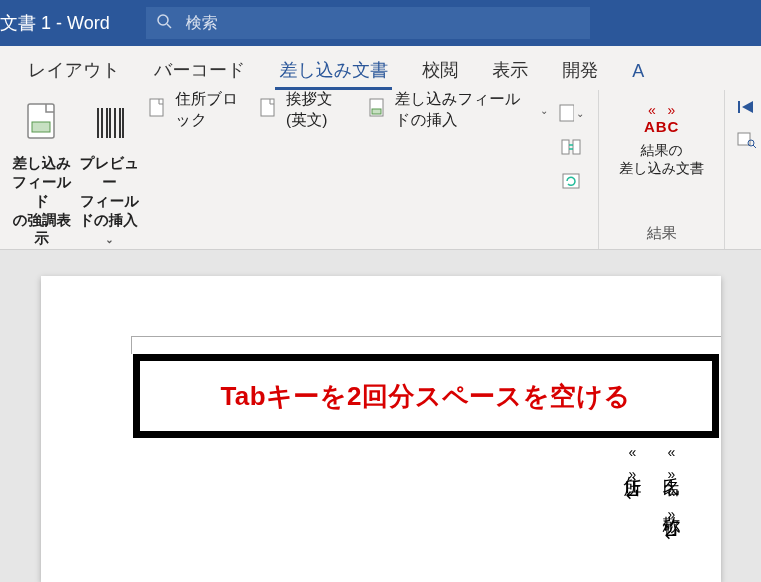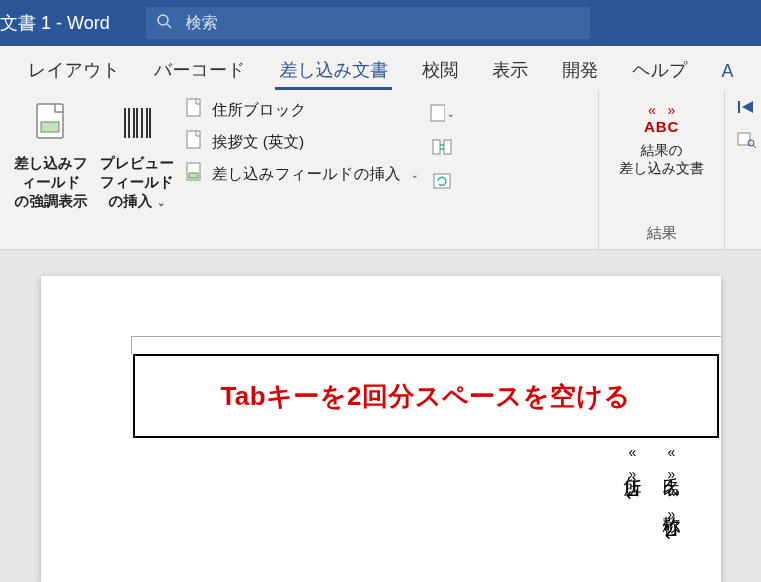--- a/index.html
+++ b/index.html
@@ -21,41 +21,41 @@
   
   .ribbon { height: 160px; background: #f3f2f1; display: flex; border-bottom: 1px solid #d0d0d0; }
   .group { display: flex; flex-direction: column; border-right: 1px solid #d6d6d6; }
   .group-body { flex: 1; display: flex; align-items: flex-start; padding: 6px 8px 0; }
   .group-label { text-align: center; font-size: 15px; color: #555; padding: 4px 0 6px; }
 
   .bigbtn { display: flex; flex-direction: column; align-items: center; width: 86px; padding-top: 4px; cursor: pointer; font-weight: bold; }
   .bigbtn-label { font-size: 14.5px; text-align: center; color: #222; line-height: 1.3; margin-top: 4px; }
   .chev { font-size: 10px; color: #555; margin-left: 2px; }
 
-  .smalllist { display: flex; flex-direction: column; gap: 4px; margin-left: 4px; }
+  .smalllist { display: flex; flex-direction: row; gap: 16px; margin-left: 4px; }
   .smallbtn { display: flex; align-items: center; gap: 8px; font-size: 15.5px; color: #222; cursor: pointer; height: 28px; }
   .smallbtn svg { flex-shrink: 0; }
 
   .iconcol { display: flex; flex-direction: column; gap: 8px; padding: 4px 6px 0 10px; }
   .iconcol .ic { width: 26px; height: 26px; display: flex; align-items: center; justify-content: center; cursor: pointer; }
 
   .prevgroup { display: flex; flex-direction: column; align-items: center; padding: 6px 12px 0; }
   .abclabel { color: #c00000; font-size: 15px; font-weight: 600; letter-spacing: 1px; margin-top: 0; }
   .prevlabel { font-size: 14px; text-align: center; color: #222; line-height: 1.3; margin-top: 6px; }
 
   .rightedge { display: flex; flex-direction: column; gap: 10px; padding: 8px 4px 0 10px; }
 
   
   .docarea { height: 332px; background: #e6e6e6; display: flex; justify-content: center; overflow: hidden; }
   .page { width: 680px; background: #fff; margin-top: 26px; box-shadow: 0 2px 6px rgba(0,0,0,0.25); position: relative; padding: 30px 20px 0 30px; }
   .page::before { content: ""; position: absolute; top: 60px; left: 90px; right: 0; height: 1px; background: transparent; }
   .corner-tl { position: absolute; top: 60px; left: 90px; width: 18px; height: 18px; border-left: 1px solid #aaa; border-top: 1px solid #aaa; }
   .corner-hr { position: absolute; top: 60px; left: 108px; right: 0; height: 1px; border-top: 1px solid #aaa; }
 
-  .callout { position: absolute; top: 78px; left: 92px; right: 2px; height: 84px; border: 2px solid #000000; display: flex; align-items: center; justify-content: center; }
+  .callout { position: absolute; top: 78px; left: 92px; right: 2px; height: 84px; border: 7px solid #000000; display: flex; align-items: center; justify-content: center; }
   .callout-text { font-size: 26px; font-weight: 700; color: #d80000; letter-spacing: 0.5px; white-space: nowrap; }
 
   .vfields { position: absolute; top: 168px; right: 36px; display: flex; gap: 12px; }
   .vtxt { writing-mode: vertical-rl; text-orientation: upright; font-family: "MS Mincho","Yu Mincho",serif; font-size: 18px; color: #000; line-height: 1.5; letter-spacing: 2px; }
   .mk { font-size: 14px; }
 </style>
 </head>
 <body>
 
 <div class="titlebar">
@@ -71,21 +71,20 @@
   </div>
 </div>
 
 <div class="tabs">
   <div class="tab">レイアウト</div>
   <div class="tab">バーコード</div>
   <div class="tab active">差し込み文書</div>
   <div class="tab">校閲</div>
   <div class="tab">表示</div>
   <div class="tab">開発</div>
-  <div class="tab">ヘルプ</div>
   <div class="tab" style="color:#2b579a">A</div>
 </div>
 
 <div class="ribbon">
 
   <div class="group" style="flex:1">
     <div class="group-body">
 
       <div class="bigbtn">
         <span>

